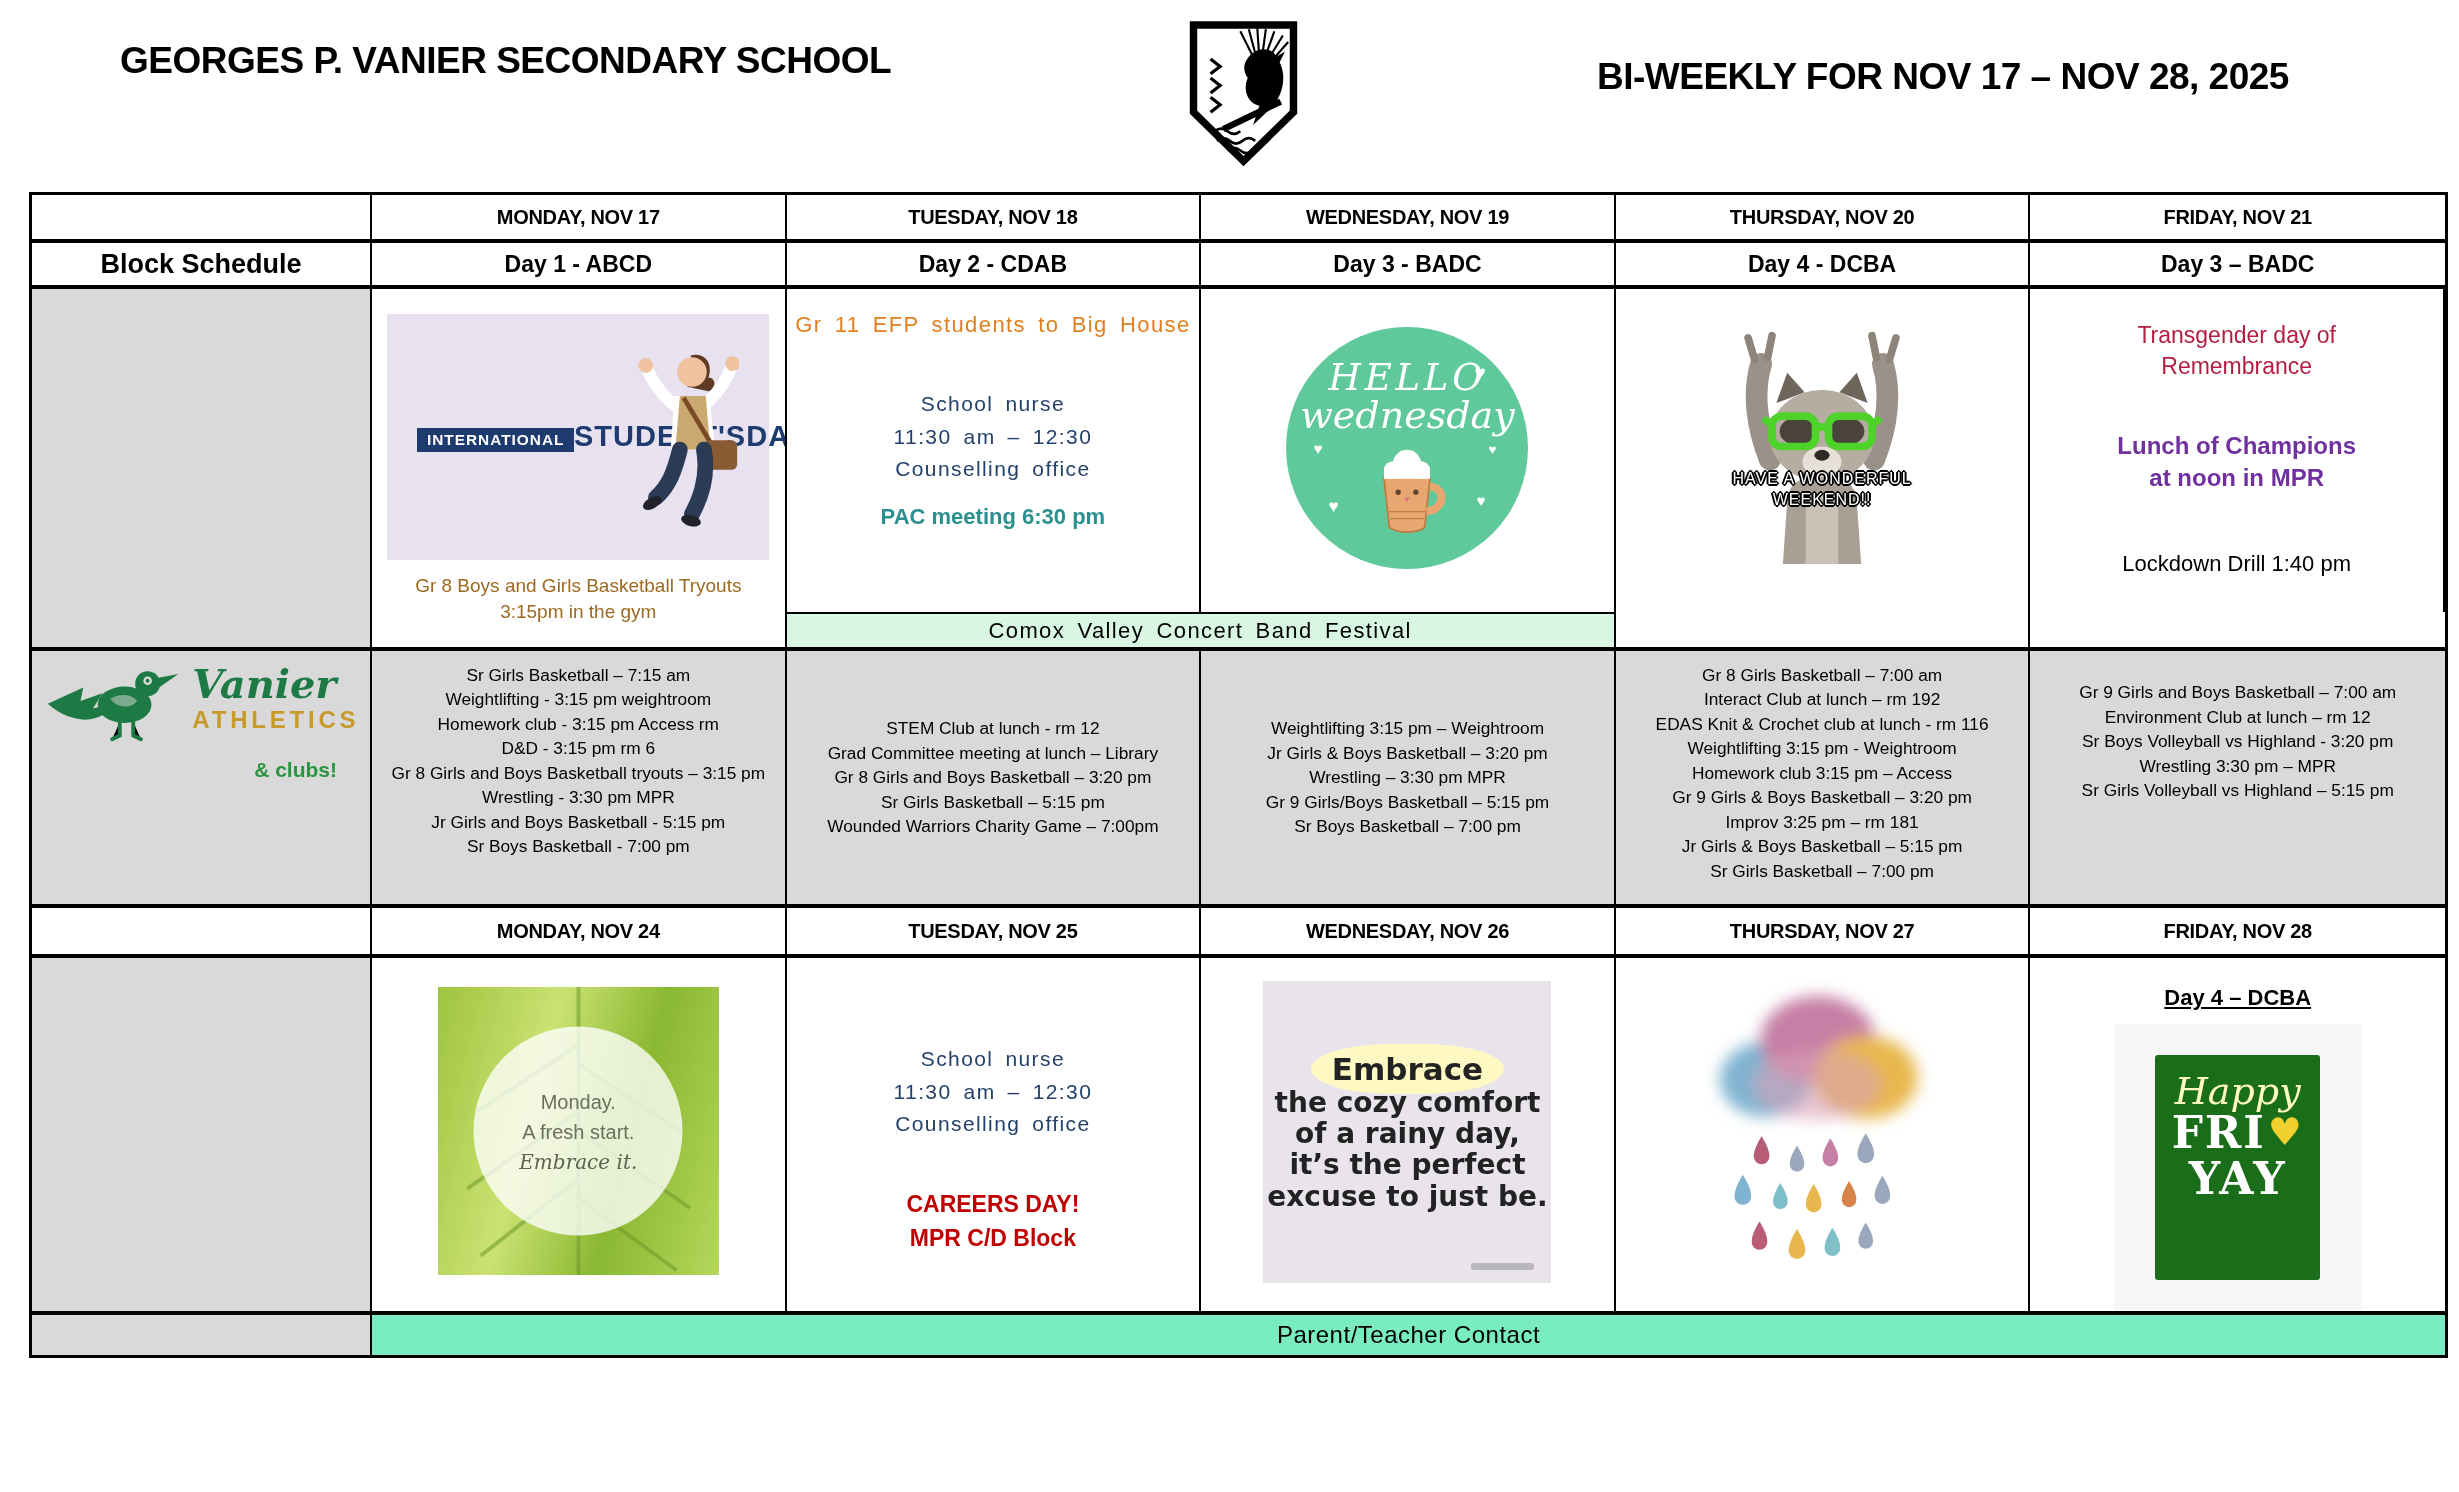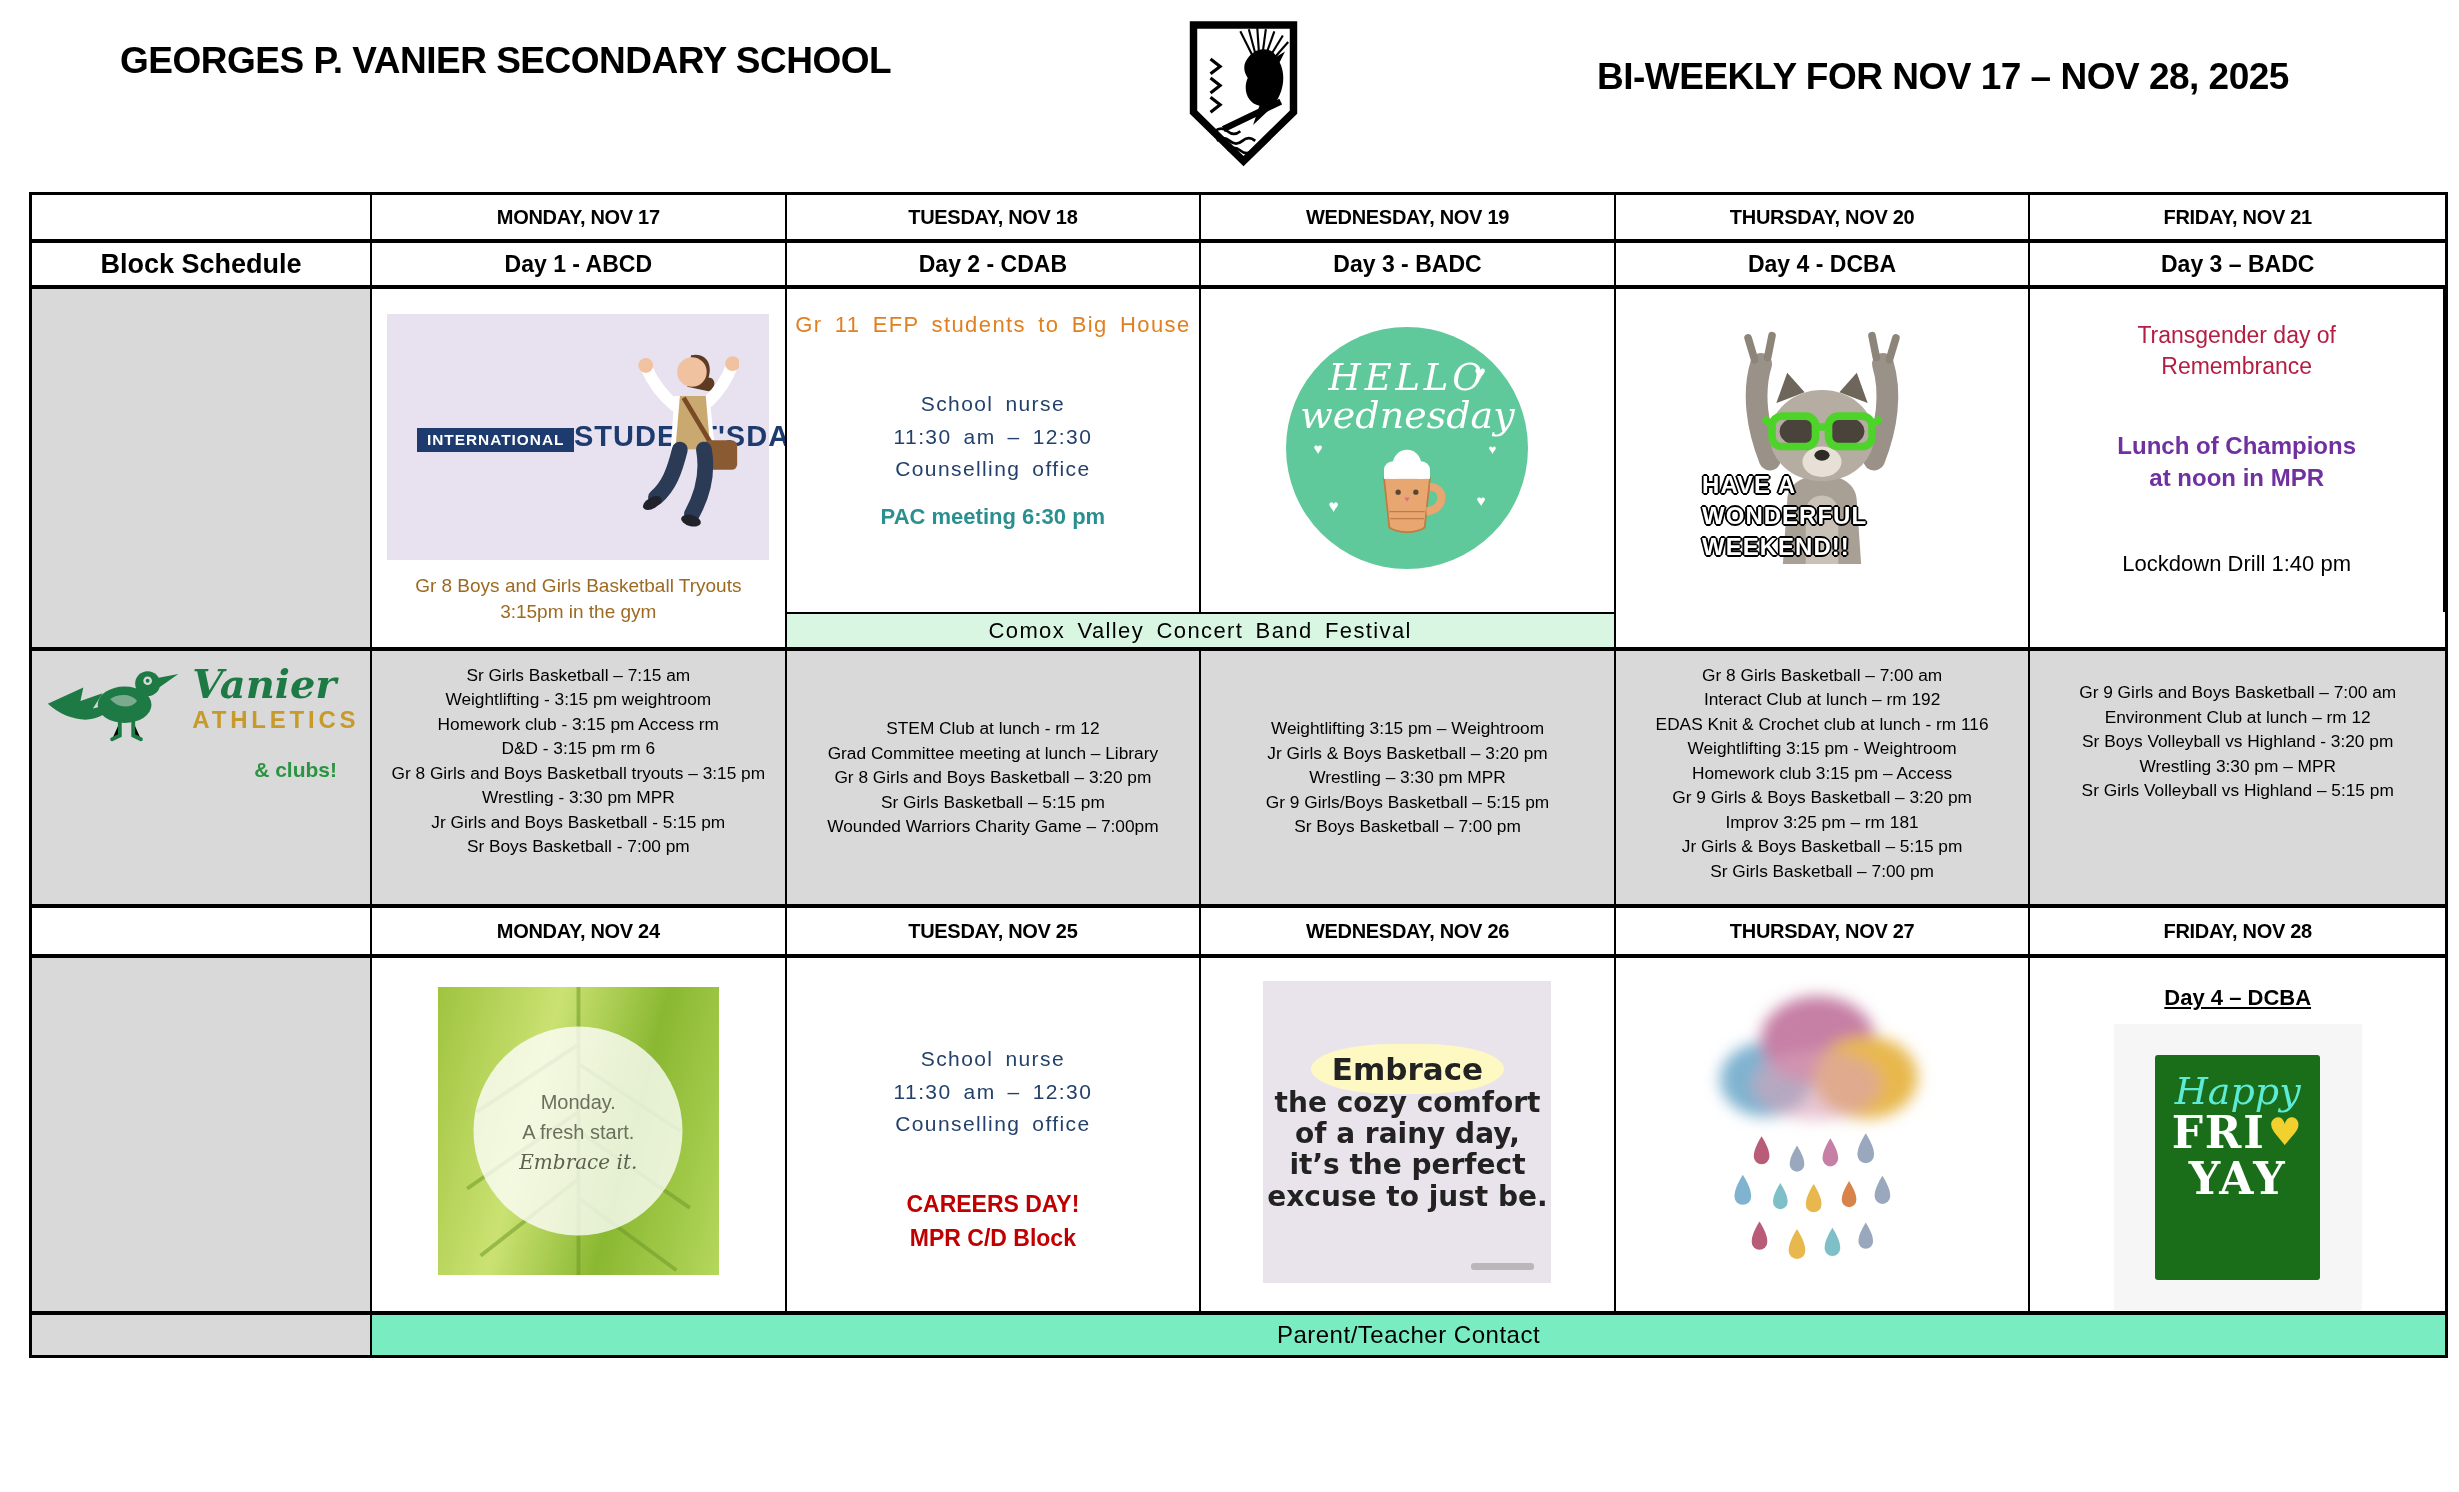--- a/index.html
+++ b/index.html
@@ -62,42 +62,42 @@
   .isd-word{color:#1d3b6e;font-weight:bold;font-size:29px;letter-spacing:1px;line-height:1.15}
   .isd-caption{margin-top:13.4px;font-size:19px;line-height:1.35}
   
   .hello-circle{width:242px;height:242px;border-radius:50%;background:#5fc99b;margin-top:38px;position:relative;
                 display:flex;flex-direction:column;align-items:center;color:#fff}
   .hello-line1{font-family:"DejaVu Serif",serif;font-style:italic;font-size:37px;letter-spacing:3.8px;margin-top:29px}
   .hello-line2{font-family:"DejaVu Serif",serif;font-style:italic;font-size:38px;margin-top:-5.8px}
   .heart{position:absolute;color:#fff}
   
   .raccoon-wrap{position:relative;width:240px;height:250px;margin-top:38px}
-  .weekend-text{position:absolute;left:0;right:0;top:142px;color:#fff;font-weight:bold;font-size:24px;line-height:1.3;
+  .weekend-text{position:absolute;left:0;right:0;top:142px;text-align:center;color:#fff;font-weight:normal;font-size:16px;line-height:1.3;
       letter-spacing:1px;
       text-shadow:-1.9px 0 #000,1.9px 0 #000,0 -1.9px #000,0 1.9px #000,-1px -1px #000,1px 1px #000,-1px 1px #000,1px -1px #000}
   
   .leaf{width:281px;height:288px;margin-top:29px;position:relative;
         background:linear-gradient(105deg,#9fc33f,#cbe272 35%,#8ab832 65%,#b4d75c)}
   .leaf svg{position:absolute;inset:0}
   .leaf-circle{position:absolute;left:50%;top:50%;transform:translate(-50%,-50%);width:209px;height:209px;border-radius:50%;
                background:rgba(255,255,255,0.78);display:flex;flex-direction:column;align-items:center;justify-content:center;
                color:#6a705c;font-size:20px;line-height:1.5}
   .leaf-embrace{font-family:"DejaVu Serif",serif;font-style:italic;color:#5c624e}
   
   .rainy{width:288px;height:302px;background:#e9e4ec;margin-top:23px;position:relative;
          display:flex;flex-direction:column;align-items:center;justify-content:center;
          font-family:"DejaVu Sans",sans-serif;font-weight:bold;color:#222;font-size:28px;line-height:1.12;text-align:center}
   .hl{background:#fef9c3;border-radius:48%/58%;padding:7px 21px;font-size:31px}
   .watermark{position:absolute;right:17.3px;bottom:13.4px;width:63px;height:6.7px;background:#9a9a9a;opacity:.6;border-radius:2.9px}
   
   .friyay-panel{width:248px;height:286px;background:#f6f6f6;margin-top:13.4px;display:flex;align-items:center;justify-content:center}
   .friyay-card{width:165px;height:225px;background:#1a6e1a;border-radius:2.9px;display:flex;flex-direction:column;align-items:center;
                color:#fff;font-family:"DejaVu Serif",serif}
-  .fy-happy{font-style:italic;font-size:38px;color:#5eead4;margin-top:17.3px;line-height:1}
+  .fy-happy{font-style:italic;font-size:38px;color:#fef9c3;margin-top:17.3px;line-height:1}
   .fy-fri{font-weight:bold;font-size:44px;line-height:1.05;letter-spacing:1.9px;display:flex;align-items:center}
   .fy-heart{color:#f2d02e;font-size:38px;margin-left:1.9px;font-family:"DejaVu Sans",sans-serif}
   .fy-yay{font-weight:bold;font-size:44px;line-height:1.05;letter-spacing:1.9px}
   .day4-label{font-weight:bold;font-size:22px;text-decoration:underline;margin-top:27px}
   
   .teal-banner{background:#79ecc1;display:flex;align-items:center;justify-content:center;font-size:24px;letter-spacing:0.5px}
   
   .stack{width:100%;text-align:center}
 </style>
 </head>

